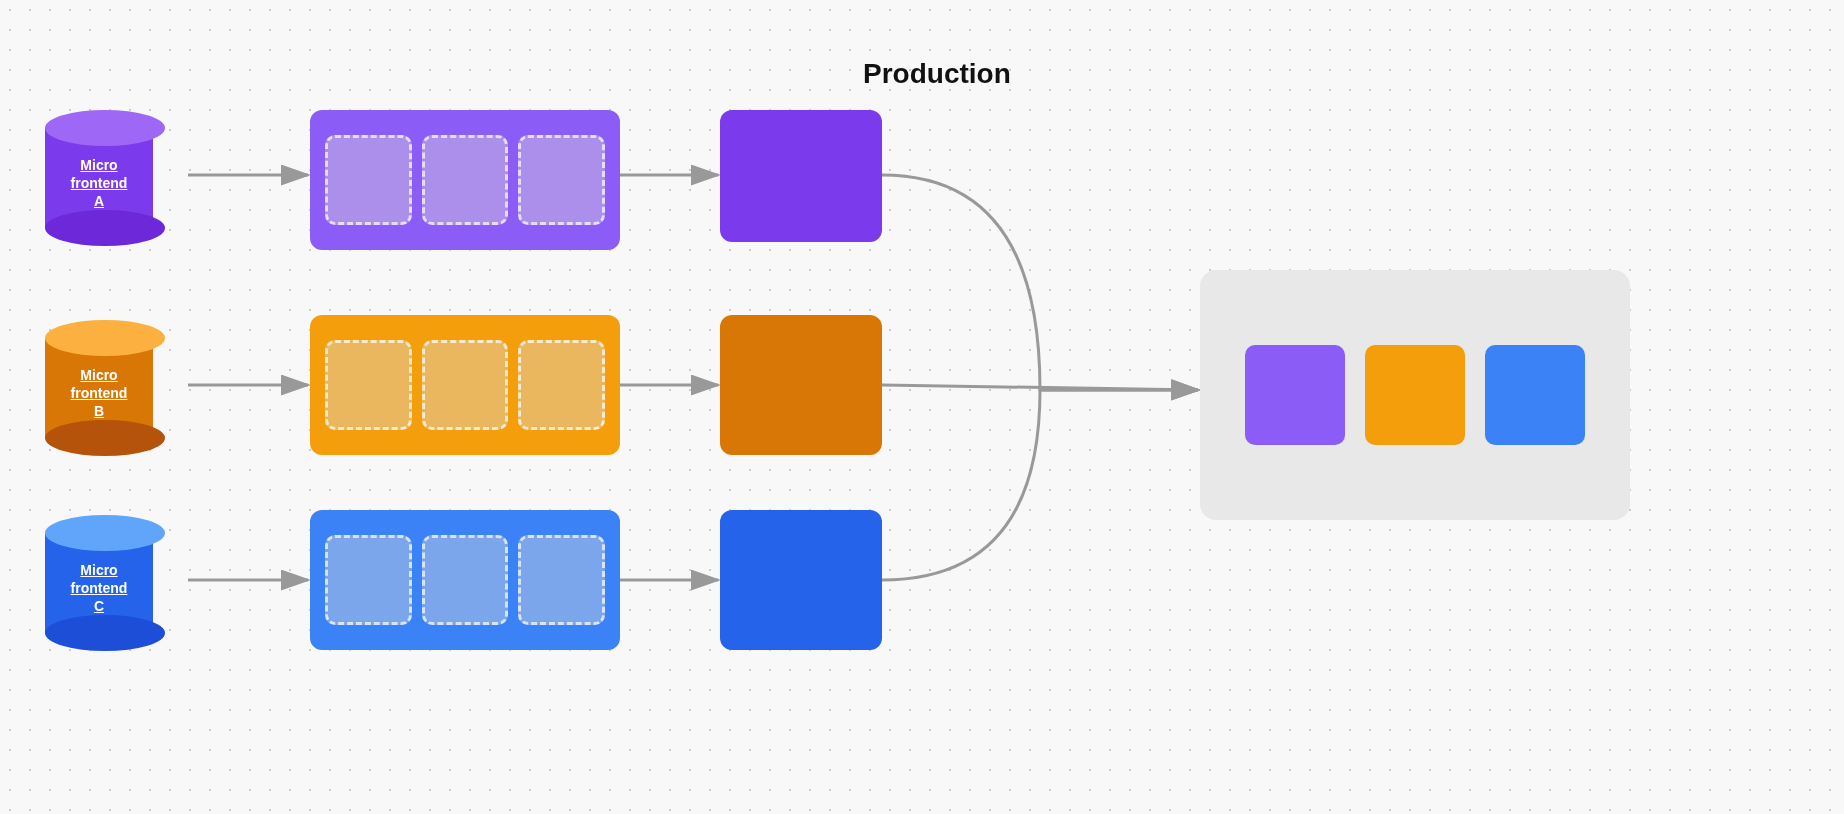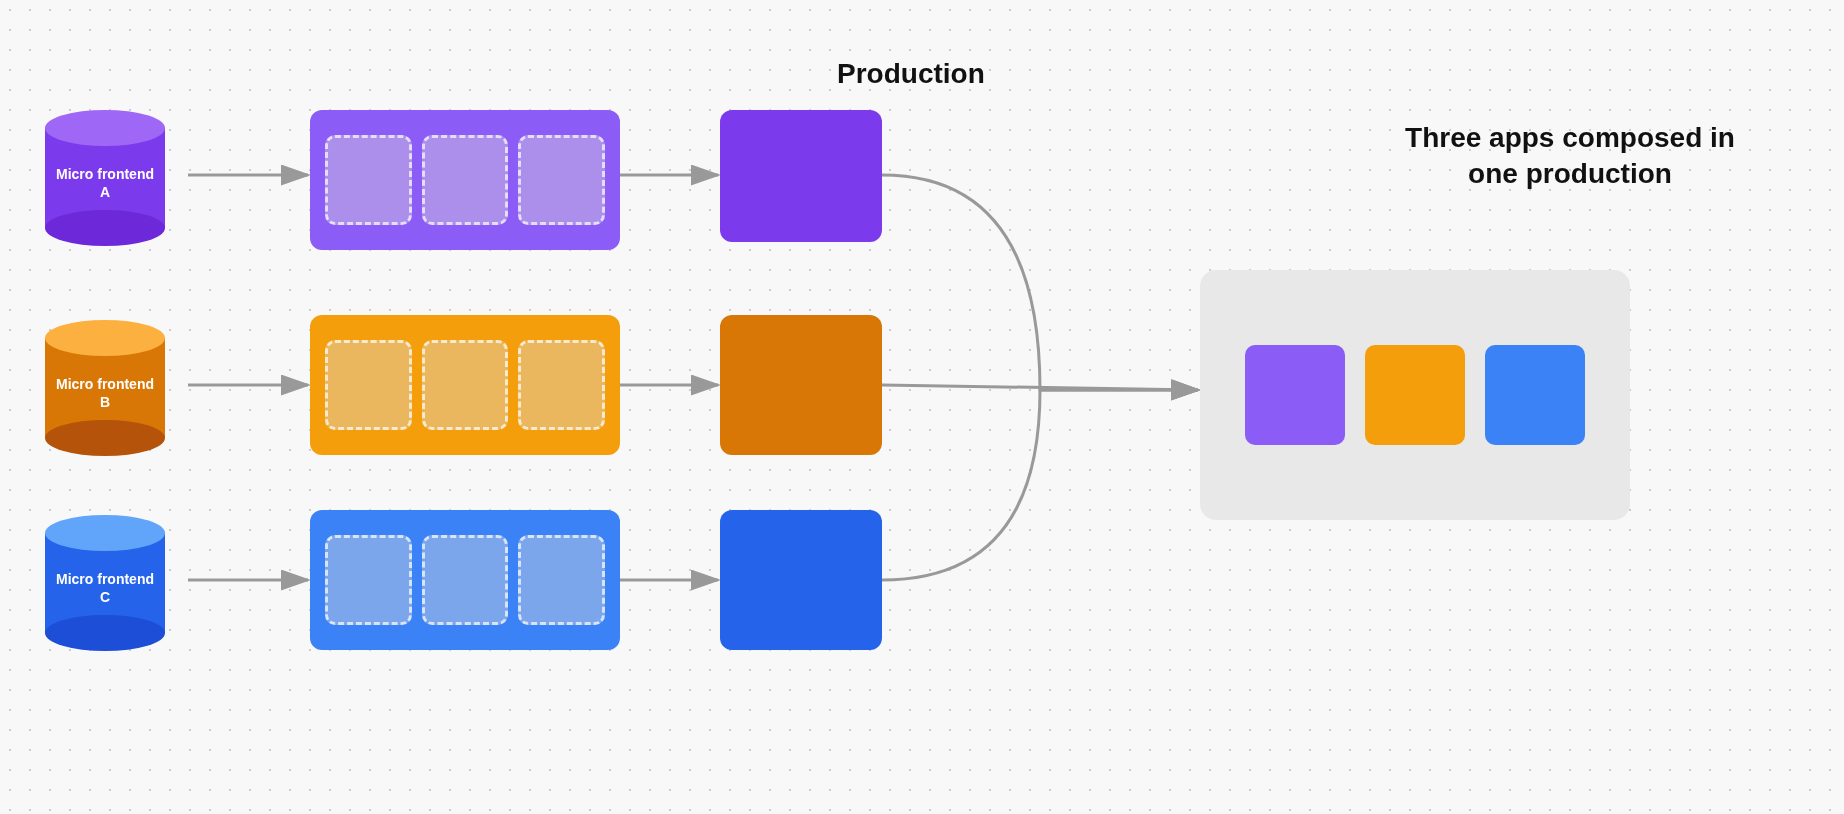--- a/index.html
+++ b/index.html
@@ -28,21 +28,21 @@
       font-weight: bold;
       color: #111;
       top: 58px;
     }
 
     .label-building {
       left: 412px;
     }
 
     .label-production {
-      left: 837px;
+      left: 863px;
     }
 
     .label-composed {
       position: absolute;
       top: 120px;
       left: 1380px;
       width: 380px;
       font-size: 28px;
       font-weight: bold;
       color: #111;
@@ -58,33 +58,34 @@
 
     .cylinder-shape .cyl-ellipse-top {
       width: 120px;
       height: 36px;
       border-radius: 50%;
       position: relative;
       z-index: 3;
     }
 
     .cylinder-shape .cyl-rect {
-      width: 120px;
+      width: 108px;
       margin-top: -18px;
       display: flex;
       align-items: center;
       justify-content: center;
       color: white;
       font-weight: bold;
       font-size: 14px;
       text-align: center;
       line-height: 1.3;
       position: relative;
       z-index: 2;
       padding: 18px 8px 8px 8px;
+      text-decoration: underline;
     }
 
     .cylinder-shape .cyl-ellipse-bottom {
       width: 120px;
       height: 36px;
       border-radius: 50%;
       position: relative;
       z-index: 3;
       margin-top: -18px;
     }
@@ -148,24 +149,20 @@
       fill: none;
       marker-end: url(#arrowhead);
     }
   </style>
 </head>
 <body>
 
 <div class="diagram-container">
 
   <div class="section-label label-production">Production</div>
-  <div class="label-composed">
-    <span>Three apps composed in</span><br>
-    <span>one production</span>
-  </div>
 
   <svg class="arrows-svg">
     <defs>
       <marker id="arrowhead" markerWidth="10" markerHeight="7" refX="9" refY="3.5" orient="auto">
         <polygon points="0 0, 10 3.5, 0 7" fill="#999"></polygon>
       </marker>
     </defs>
 
     <line class="arrow-line" x1="188" y1="175" x2="308" y2="175"></line>
 

